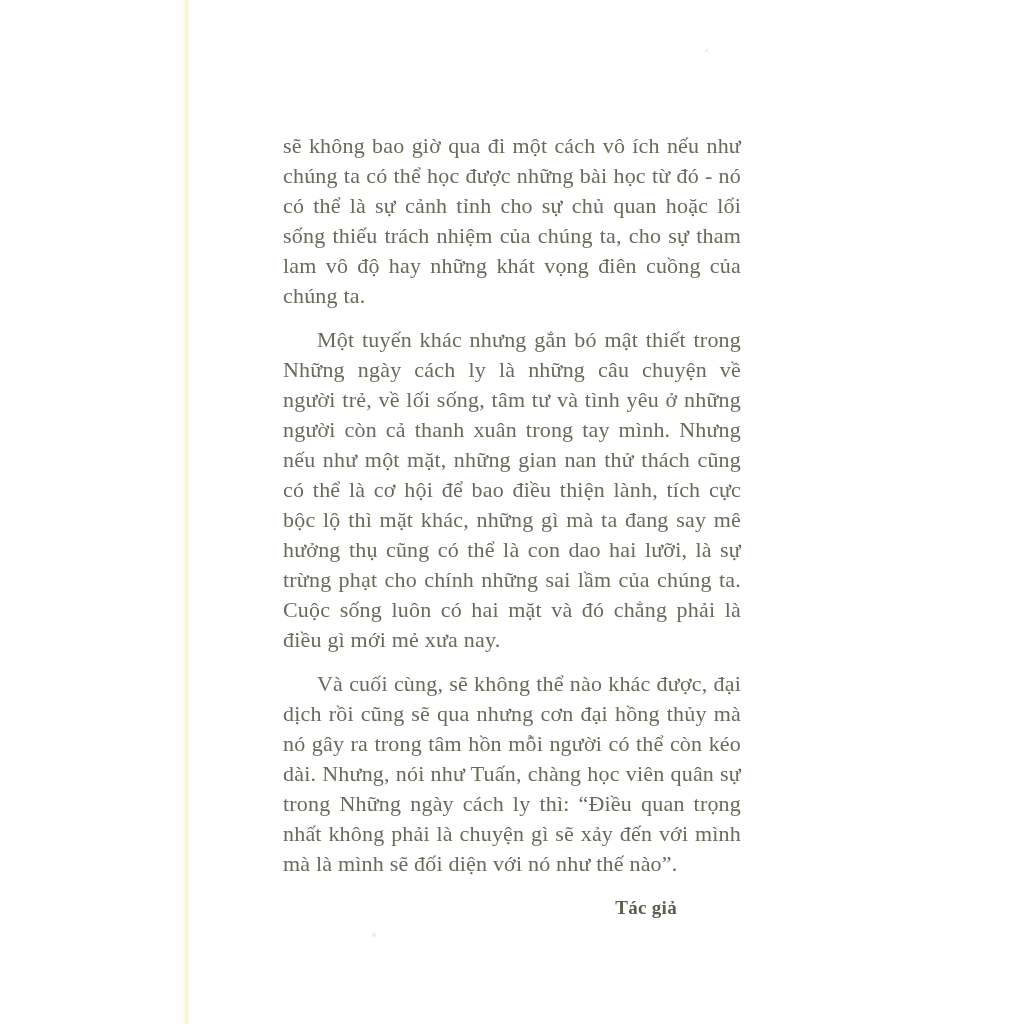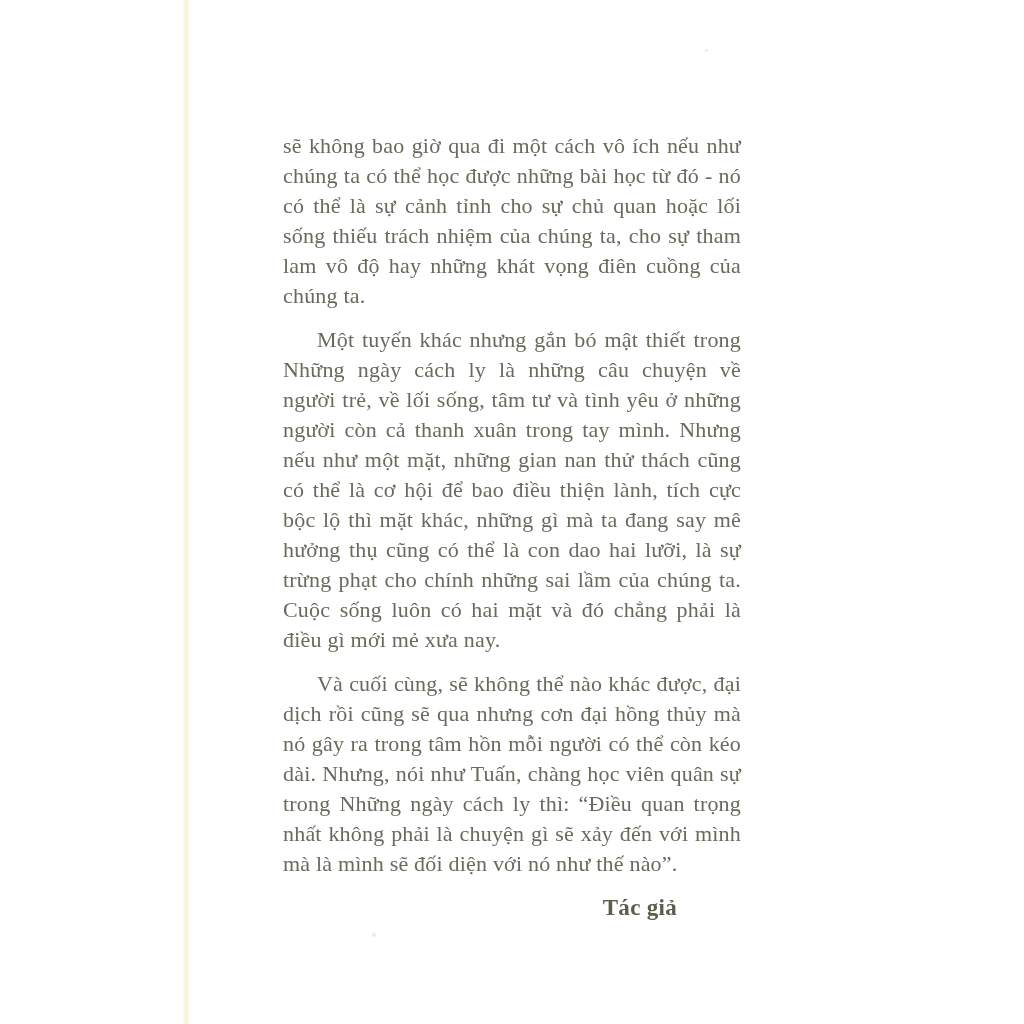--- a/index.html
+++ b/index.html
@@ -56,21 +56,21 @@
   .para.indent {
     text-indent: 34px;
   }
   .italic {
   }
   .signature {
     margin-top: 4px;
     padding-right: 64px;
     text-align: right;
     font-weight: bold;
-    font-size: 23px;
+    font-size: 19px;
     color: #5d5c4d;
     letter-spacing: 0.3px;
   }
 </style>
 </head>
 <body>
 
 <div class="canvas">
 
   <div class="edge-crease"></div>

